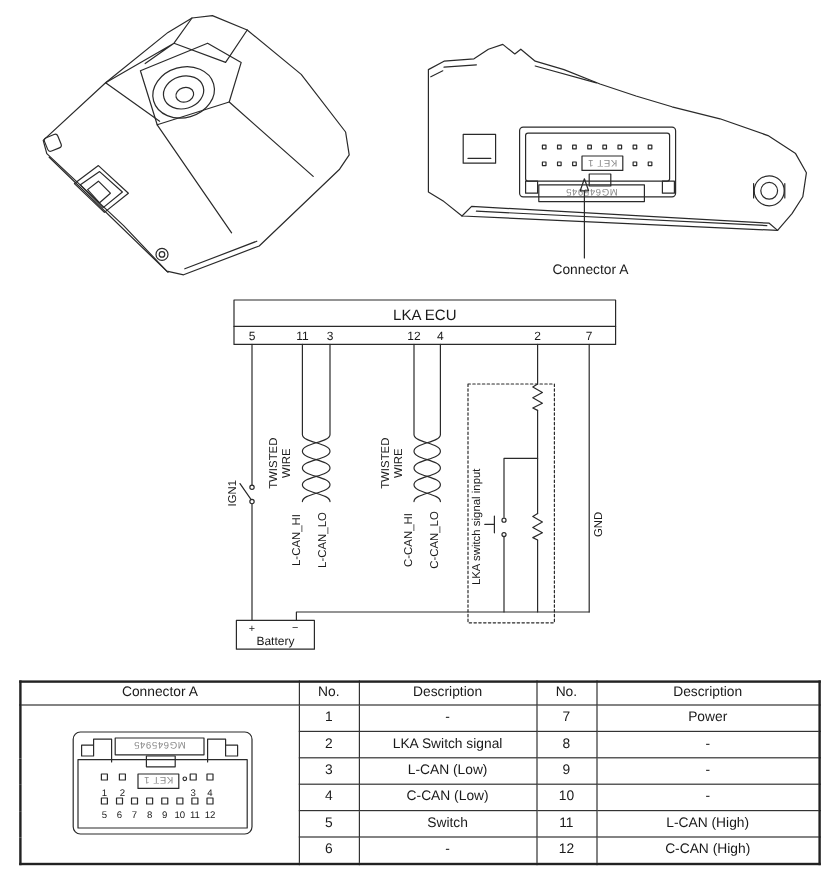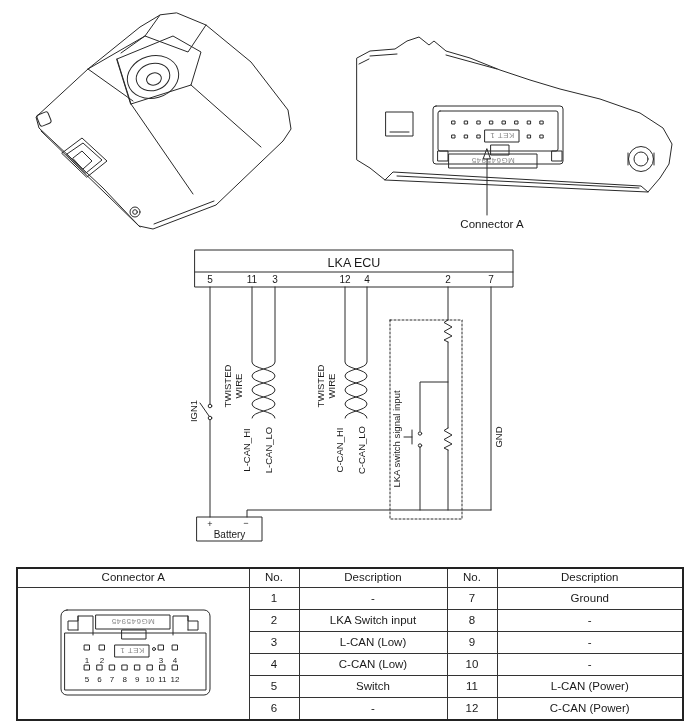--- a/index.html
+++ b/index.html
@@ -193,48 +193,48 @@
           <text x="68.7" y="73" text-anchor="middle" style="font-size:8px">8</text>
           <text x="81.3" y="73" text-anchor="middle" style="font-size:8px">9</text>
           <text x="93.9" y="73" text-anchor="middle" style="font-size:8px">10</text>
           <text x="106.4" y="73" text-anchor="middle" style="font-size:8px">11</text>
           <text x="119" y="73" text-anchor="middle" style="font-size:8px">12</text>
         </svg>
       </td>
       <td>1</td>
       <td>-</td>
       <td>7</td>
-      <td>Ground</td>
+      <td>Power</td>
     </tr>
     <tr>
       <td>2</td>
-      <td>LKA Switch input</td>
+      <td>LKA Switch signal</td>
       <td>8</td>
       <td>-</td>
     </tr>
     <tr>
       <td>3</td>
       <td>L-CAN (Low)</td>
       <td>9</td>
       <td>-</td>
     </tr>
     <tr>
       <td>4</td>
       <td>C-CAN (Low)</td>
       <td>10</td>
       <td>-</td>
     </tr>
     <tr>
       <td>5</td>
       <td>Switch</td>
       <td>11</td>
-      <td>L-CAN (Power)</td>
+      <td>L-CAN (High)</td>
     </tr>
     <tr>
       <td>6</td>
       <td>-</td>
       <td>12</td>
-      <td>C-CAN (Power)</td>
+      <td>C-CAN (High)</td>
     </tr>
   </tbody>
     </table>
 
 </div>
 
 </body></html>

